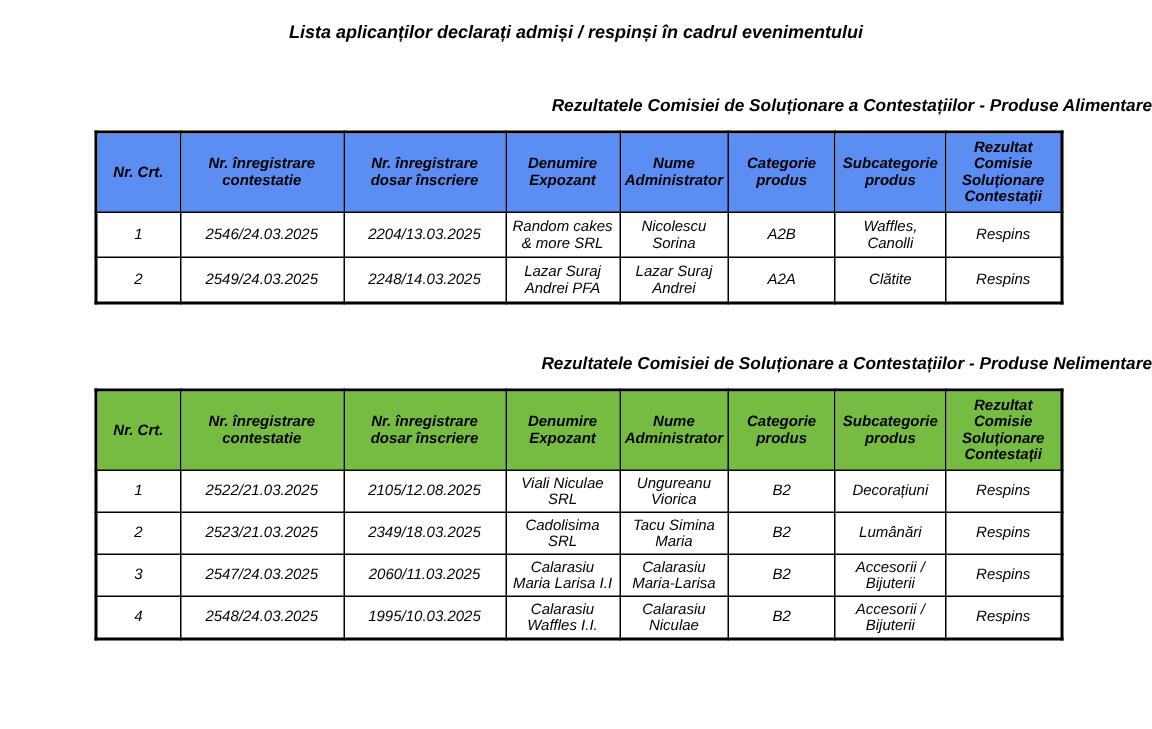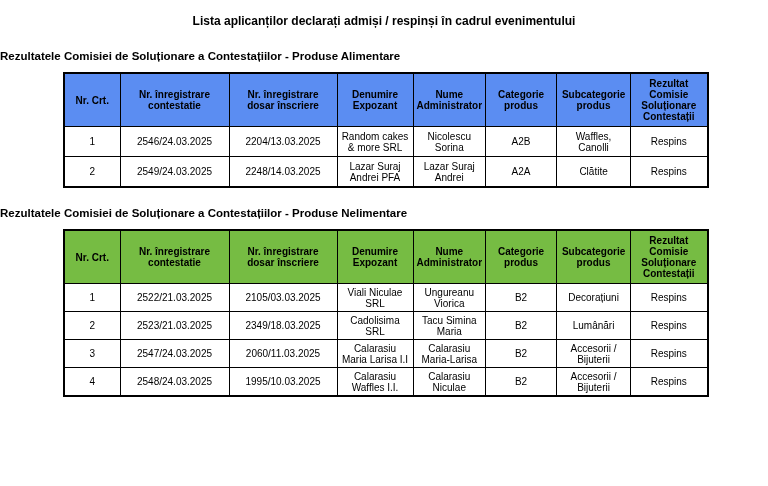--- a/index.html
+++ b/index.html
@@ -4,33 +4,34 @@
 <style>
   html, body { margin: 0; padding: 0; background: #ffffff; }
   .page {
     position: relative;
     width: 768px;
     height: 486px;
     background: #ffffff;
     font-family: "Liberation Sans", sans-serif;
     color: #000000;
     overflow: hidden;
+    font-style: italic;
   }
   .title-block {
     padding-top: 12px;
     text-align: center;
     font-weight: 700;
     font-size: 12px;
     line-height: 19px;
   }
   .section-heading {
-    text-align: left;
+    text-align: right;
     font-weight: 700;
     font-size: 11.5px;
-    margin-top: 19px;
+    margin-top: 34px;
     margin-bottom: 0;
   }
   table.results {
     border-collapse: collapse;
     table-layout: fixed;
     margin-left: 63px;
     margin-top: 10px;
     border: 2px solid #000000;
   }
   table.results th, table.results td {
@@ -137,21 +138,21 @@
         <th>Nume Administrator</th>
         <th>Categorie produs</th>
         <th>Subcategorie produs</th>
         <th>Rezultat Comisie Soluționare Contestații</th>
       </tr>
     </thead>
     <tbody>
       <tr>
         <td>1</td>
         <td>2522/21.03.2025</td>
-        <td>2105/03.03.2025</td>
+        <td>2105/12.08.2025</td>
         <td>Viali Niculae SRL</td>
         <td>Ungureanu Viorica</td>
         <td>B2</td>
         <td>Decorațiuni</td>
         <td>Respins</td>
       </tr>
       <tr>
         <td>2</td>
         <td>2523/21.03.2025</td>
         <td>2349/18.03.2025</td>

